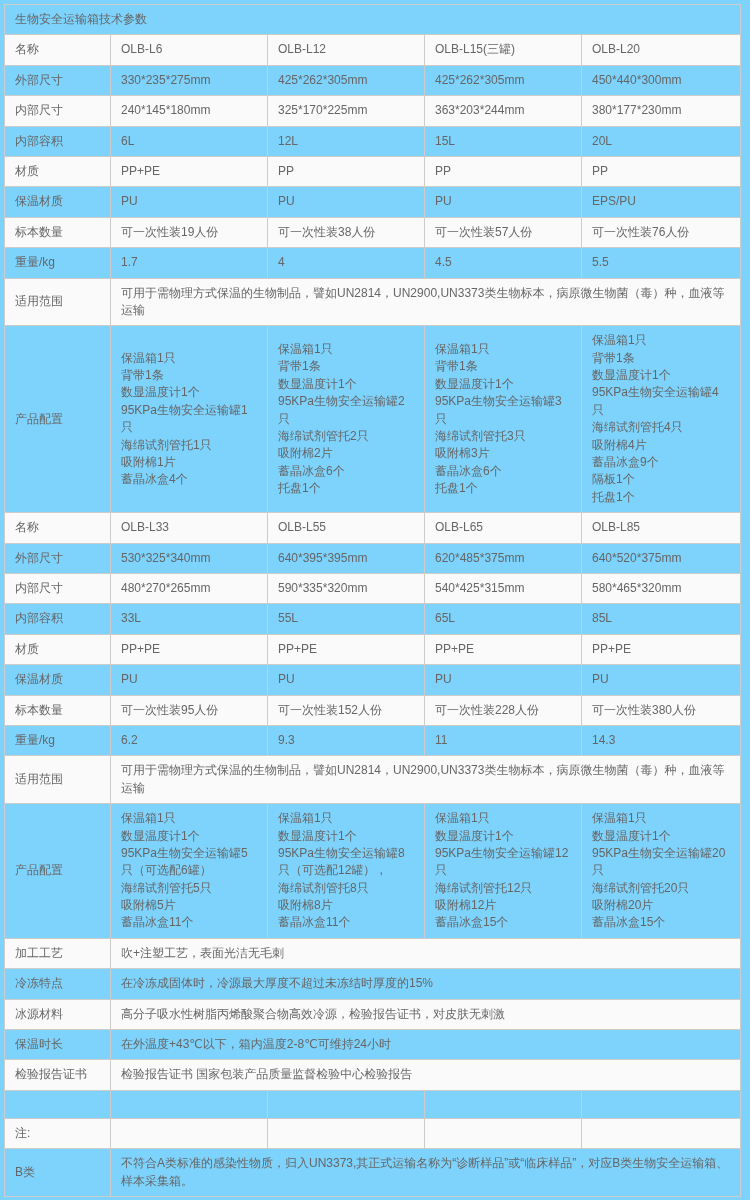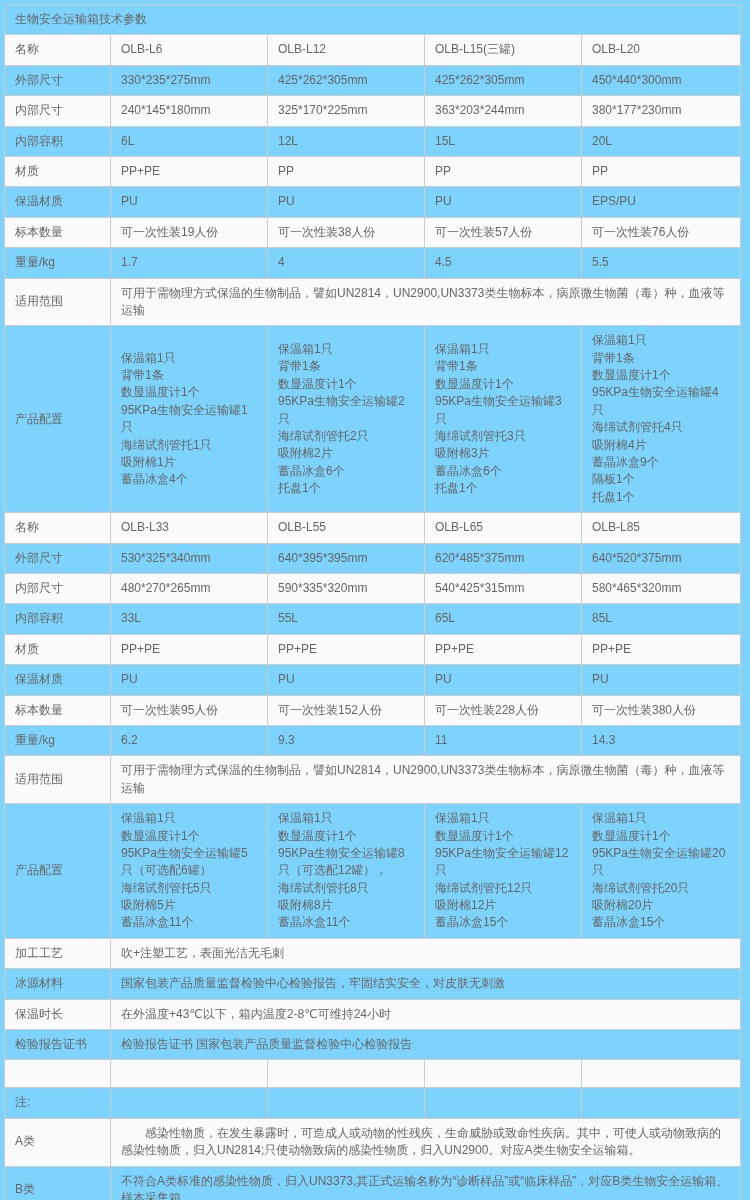--- a/index.html
+++ b/index.html
@@ -251,22 +251,26 @@
 95KPa生物安全运输罐20只
 海绵试剂管托20只
 吸附棉20片
 蓄晶冰盒15个</td>
         </tr>
         <tr>
           <td class="label-cell">加工工艺</td>
           <td colspan="4">吹+注塑工艺，表面光洁无毛刺</td>
         </tr>
         <tr>
+          <td class="label-cell">冷冻特点</td>
+          <td colspan="4">在冷冻成固体时，冷源最大厚度不超过未冻结时厚度的15%</td>
+        </tr>
+        <tr>
           <td class="label-cell">冰源材料</td>
-          <td colspan="4">国家包装产品质量监督检验中心检验报告，牢固结实安全，对皮肤无刺激</td>
+          <td colspan="4">高分子吸水性树脂丙烯酸聚合物高效冷源，检验报告证书，对皮肤无刺激</td>
         </tr>
         <tr>
           <td class="label-cell">保温时长</td>
           <td colspan="4">在外温度+43℃以下，箱内温度2-8℃可维持24小时</td>
         </tr>
         <tr>
           <td class="label-cell">检验报告证书</td>
           <td colspan="4">检验报告证书 国家包装产品质量监督检验中心检验报告</td>
         </tr>
         <tr>
@@ -275,24 +279,20 @@
           <td></td>
           <td></td>
           <td></td>
         </tr>
         <tr>
           <td class="label-cell">注:</td>
           <td></td>
           <td></td>
           <td></td>
           <td></td>
-        </tr>
-        <tr>
-          <td class="label-cell">A类</td>
-          <td colspan="4">　　感染性物质，在发生暴露时，可造成人或动物的性残疾，生命威胁或致命性疾病。其中，可使人或动物致病的感染性物质，归入UN2814;只使动物致病的感染性物质，归入UN2900。对应A类生物安全运输箱。</td>
         </tr>
         <tr>
           <td class="label-cell">B类</td>
           <td colspan="4">不符合A类标准的感染性物质，归入UN3373,其正式运输名称为“诊断样品”或“临床样品”，对应B类生物安全运输箱、样本采集箱。</td>
         </tr>
       </tbody>
   </table>
 </div>
 
 </body></html>

